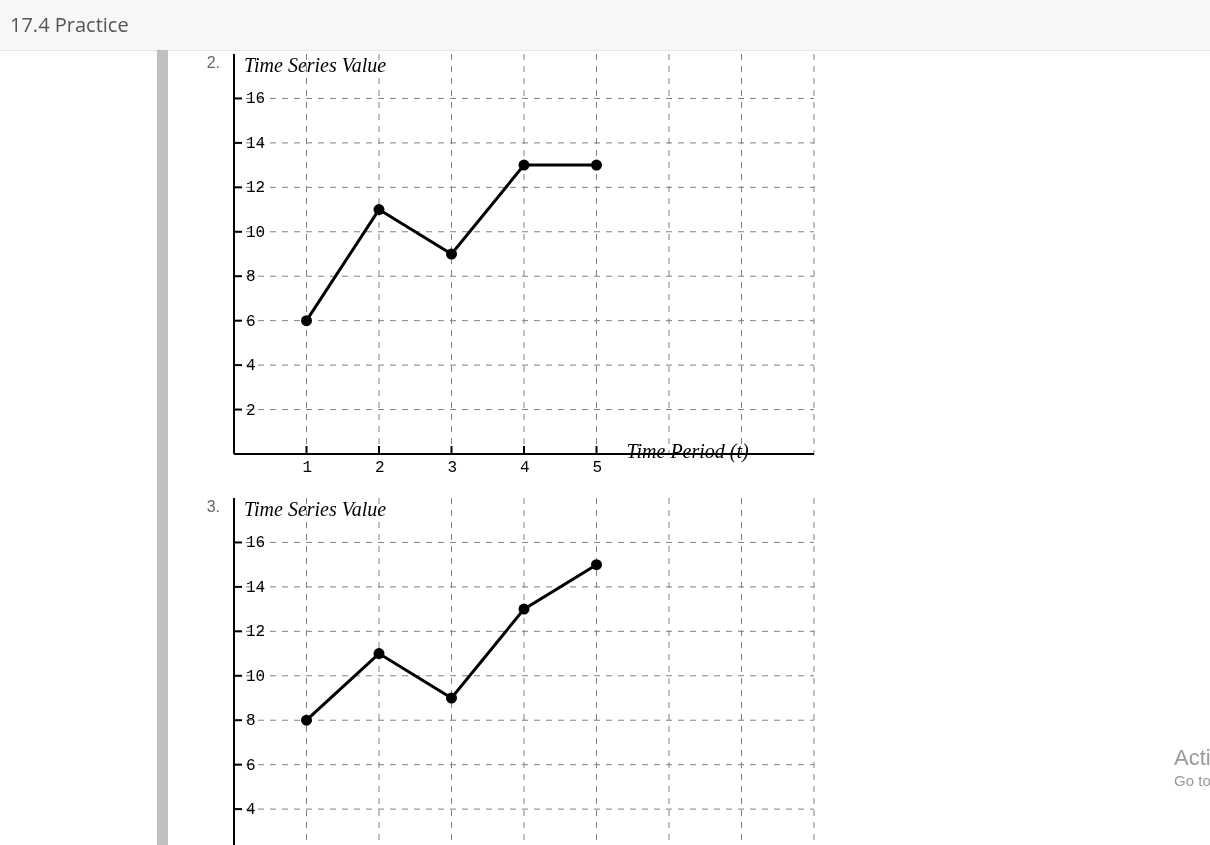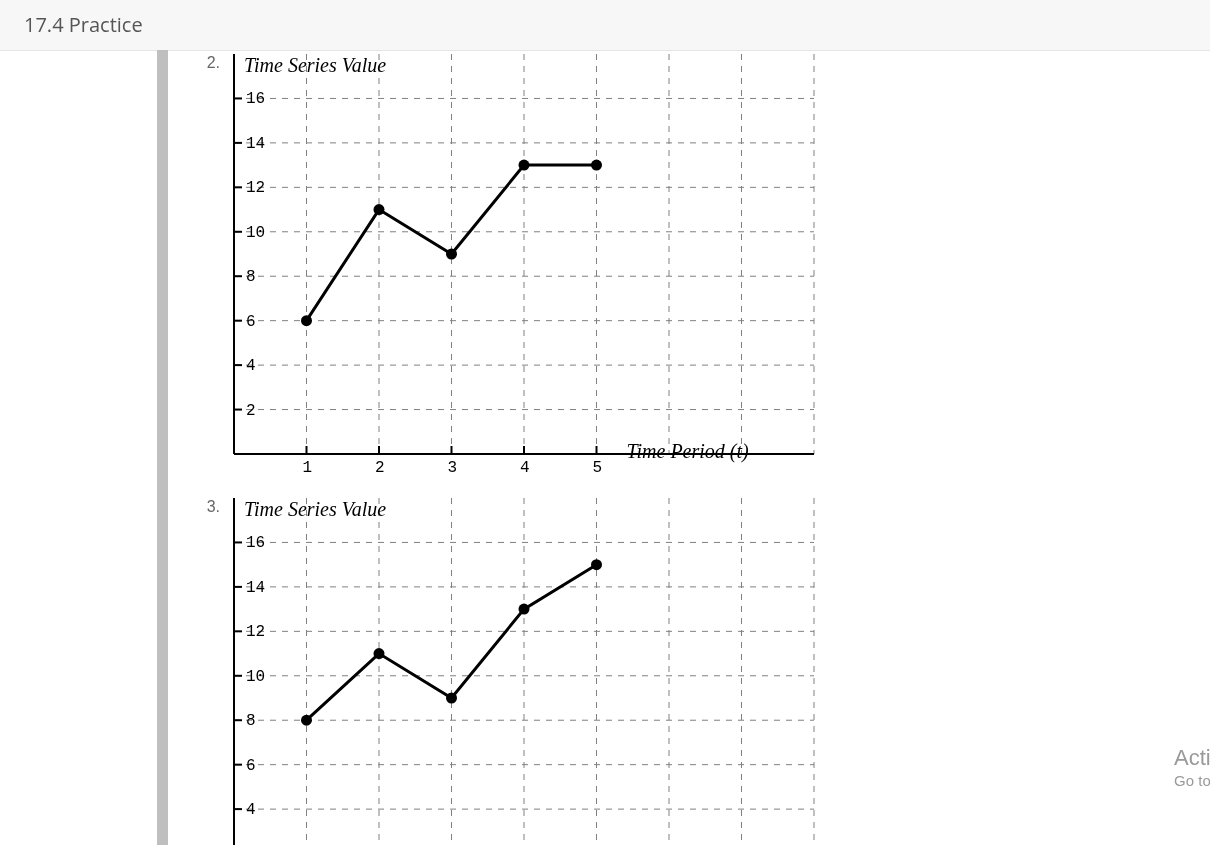--- a/index.html
+++ b/index.html
@@ -16,21 +16,21 @@
 
   
   .top-bar {
     position: relative;
     height: 50px;
     line-height: 50px;
     background: #f7f7f7;
     border-bottom: 1px solid #e5e5e5;
     font-size: 20px;
     color: #555;
-    padding-left: 24px;
+    padding-left: 10px;
   }
 
   
   .gutter {
     position: absolute;
     left: 157px;
     top: 50px;
     width: 11px;
     height: 795px;
     background: #bfbfbf;

